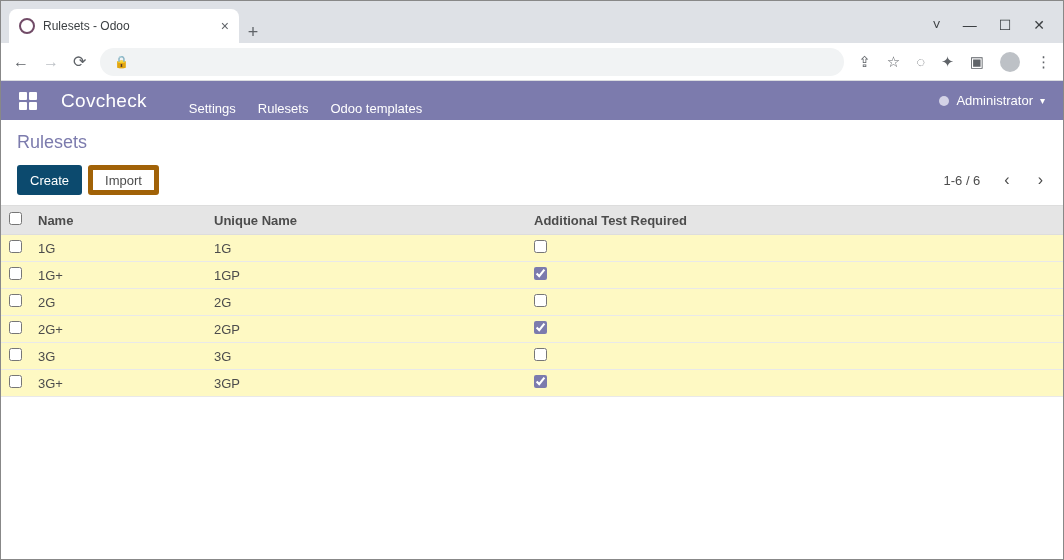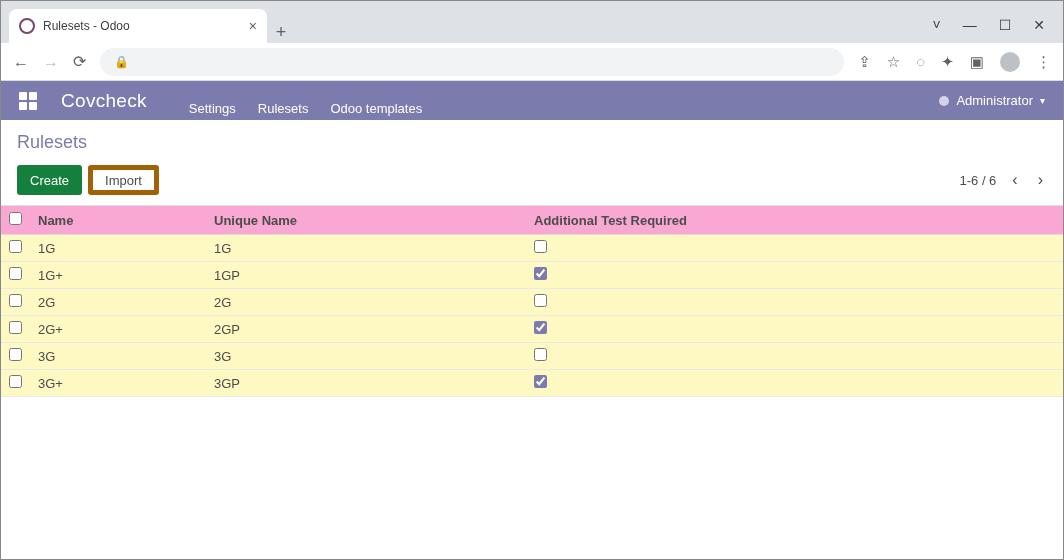--- a/index.html
+++ b/index.html
@@ -1,20 +1,20 @@
 <!DOCTYPE html>
 <html><head>
 <meta charset="utf-8">
 <style>
 * { box-sizing: border-box; margin: 0; padding: 0; }
 body { font-family: Arial, sans-serif; font-size: 13px; background: #fff; color: #4c4c4c; width: 1064px; height: 560px; overflow: hidden; border: 1px solid #888; }
 
 
 .browser-top { background: #dee1e6; height: 42px; display: flex; align-items: flex-end; }
-.tab { background: #fff; border-radius: 8px 8px 0 0; height: 34px; display: flex; align-items: center; padding: 0 10px; margin-left: 8px; width: 258px; gap: 8px; font-size: 12px; color: #3c4043; }
+.tab { background: #fff; border-radius: 8px 8px 0 0; height: 34px; display: flex; align-items: center; padding: 0 10px; margin-left: 8px; width: 230px; gap: 8px; font-size: 12px; color: #3c4043; }
 .tab-favicon { width: 16px; height: 16px; border: 2px solid #714b67; border-radius: 50%; display: inline-block; }
 .tab-title { flex: 1; white-space: nowrap; overflow: hidden; text-overflow: ellipsis; }
 .tab-close { font-size: 14px; color: #5f6368; cursor: pointer; }
 .new-tab { width: 28px; text-align: center; font-size: 18px; color: #5f6368; cursor: pointer; }
 .window-controls { margin-left: auto; display: flex; gap: 22px; padding: 0 18px 10px 0; font-size: 14px; color: #3c4043; align-items: center; }
 .window-controls span { cursor: pointer; font-family: "Segoe UI Symbol", sans-serif; }
 
 .browser-bar { background: #fff; height: 38px; display: flex; align-items: center; padding: 0 12px; gap: 14px; border-bottom: 1px solid #dadce0; }
 .nav-icon { color: #5f6368; font-size: 16px; cursor: pointer; }
 .nav-icon.disabled { color: #bdc1c6; cursor: default; }
@@ -36,28 +36,28 @@
 .nav-spacer { flex: 1; }
 .user { display: flex; align-items: center; gap: 7px; font-size: 13px; cursor: pointer; text-align: right; }
 .user-dot { width: 10px; height: 10px; background: #d3d2e6; border-radius: 50%; display: inline-block; }
 .caret { font-size: 10px; }
 
 
 .cpanel { padding: 12px 16px 10px; display: flex; flex-direction: column; gap: 12px; }
 .bcrumb { font-size: 18px; color: #7c7bad; font-weight: 400; }
 .cp-row { display: flex; align-items: center; }
 .btn { height: 30px; padding: 0 12px; border-radius: 3px; font-size: 13px; cursor: pointer; display: inline-flex; align-items: center; border: 1px solid transparent; }
-.btn-primary { background: #15803d; color: #fff; }
+.btn-primary { background: #0c4a6e; color: #fff; }
 .btn-secondary { background: #fff; color: #4c4c4c; border: 5px solid #a16207; margin-left: 6px; }
-.pager { margin-left: auto; display: flex; align-items: center; gap: 12px; color: #4c4c4c; font-size: 13px; }
+.pager { margin-left: auto; display: flex; align-items: center; gap: 20px; color: #4c4c4c; font-size: 13px; }
 .pager-nav { font-size: 16px; color: #4c4c4c; cursor: pointer; padding: 0 4px; }
 
 
 .tbl { width: 100%; border-collapse: collapse; font-size: 13px; }
-.tbl th { background: #f9a8d4; text-align: left; font-weight: 700; color: #4c4c4c; padding: 6px 8px; border-top: 1px solid #ddd; border-bottom: 1px solid #ddd; }
+.tbl th { background: #e5e5e5; text-align: left; font-weight: 700; color: #4c4c4c; padding: 6px 8px; border-top: 1px solid #ddd; border-bottom: 1px solid #ddd; }
 .tbl td { padding: 5px 8px; border-bottom: 1px solid #e9e9e9; color: #4c4c4c; background: #fef9c3; }
 .col-chk { width: 28px; text-align: center; }
 .col-name { width: 176px; }
 .col-uname { width: 320px; }
 input[type=checkbox] { width: 13px; height: 13px; cursor: pointer; accent-color: #7c7bad; }
 input[type=checkbox].ro { pointer-events: none; }
 .row { cursor: pointer; }
 </style>
 </head>
 <body>

